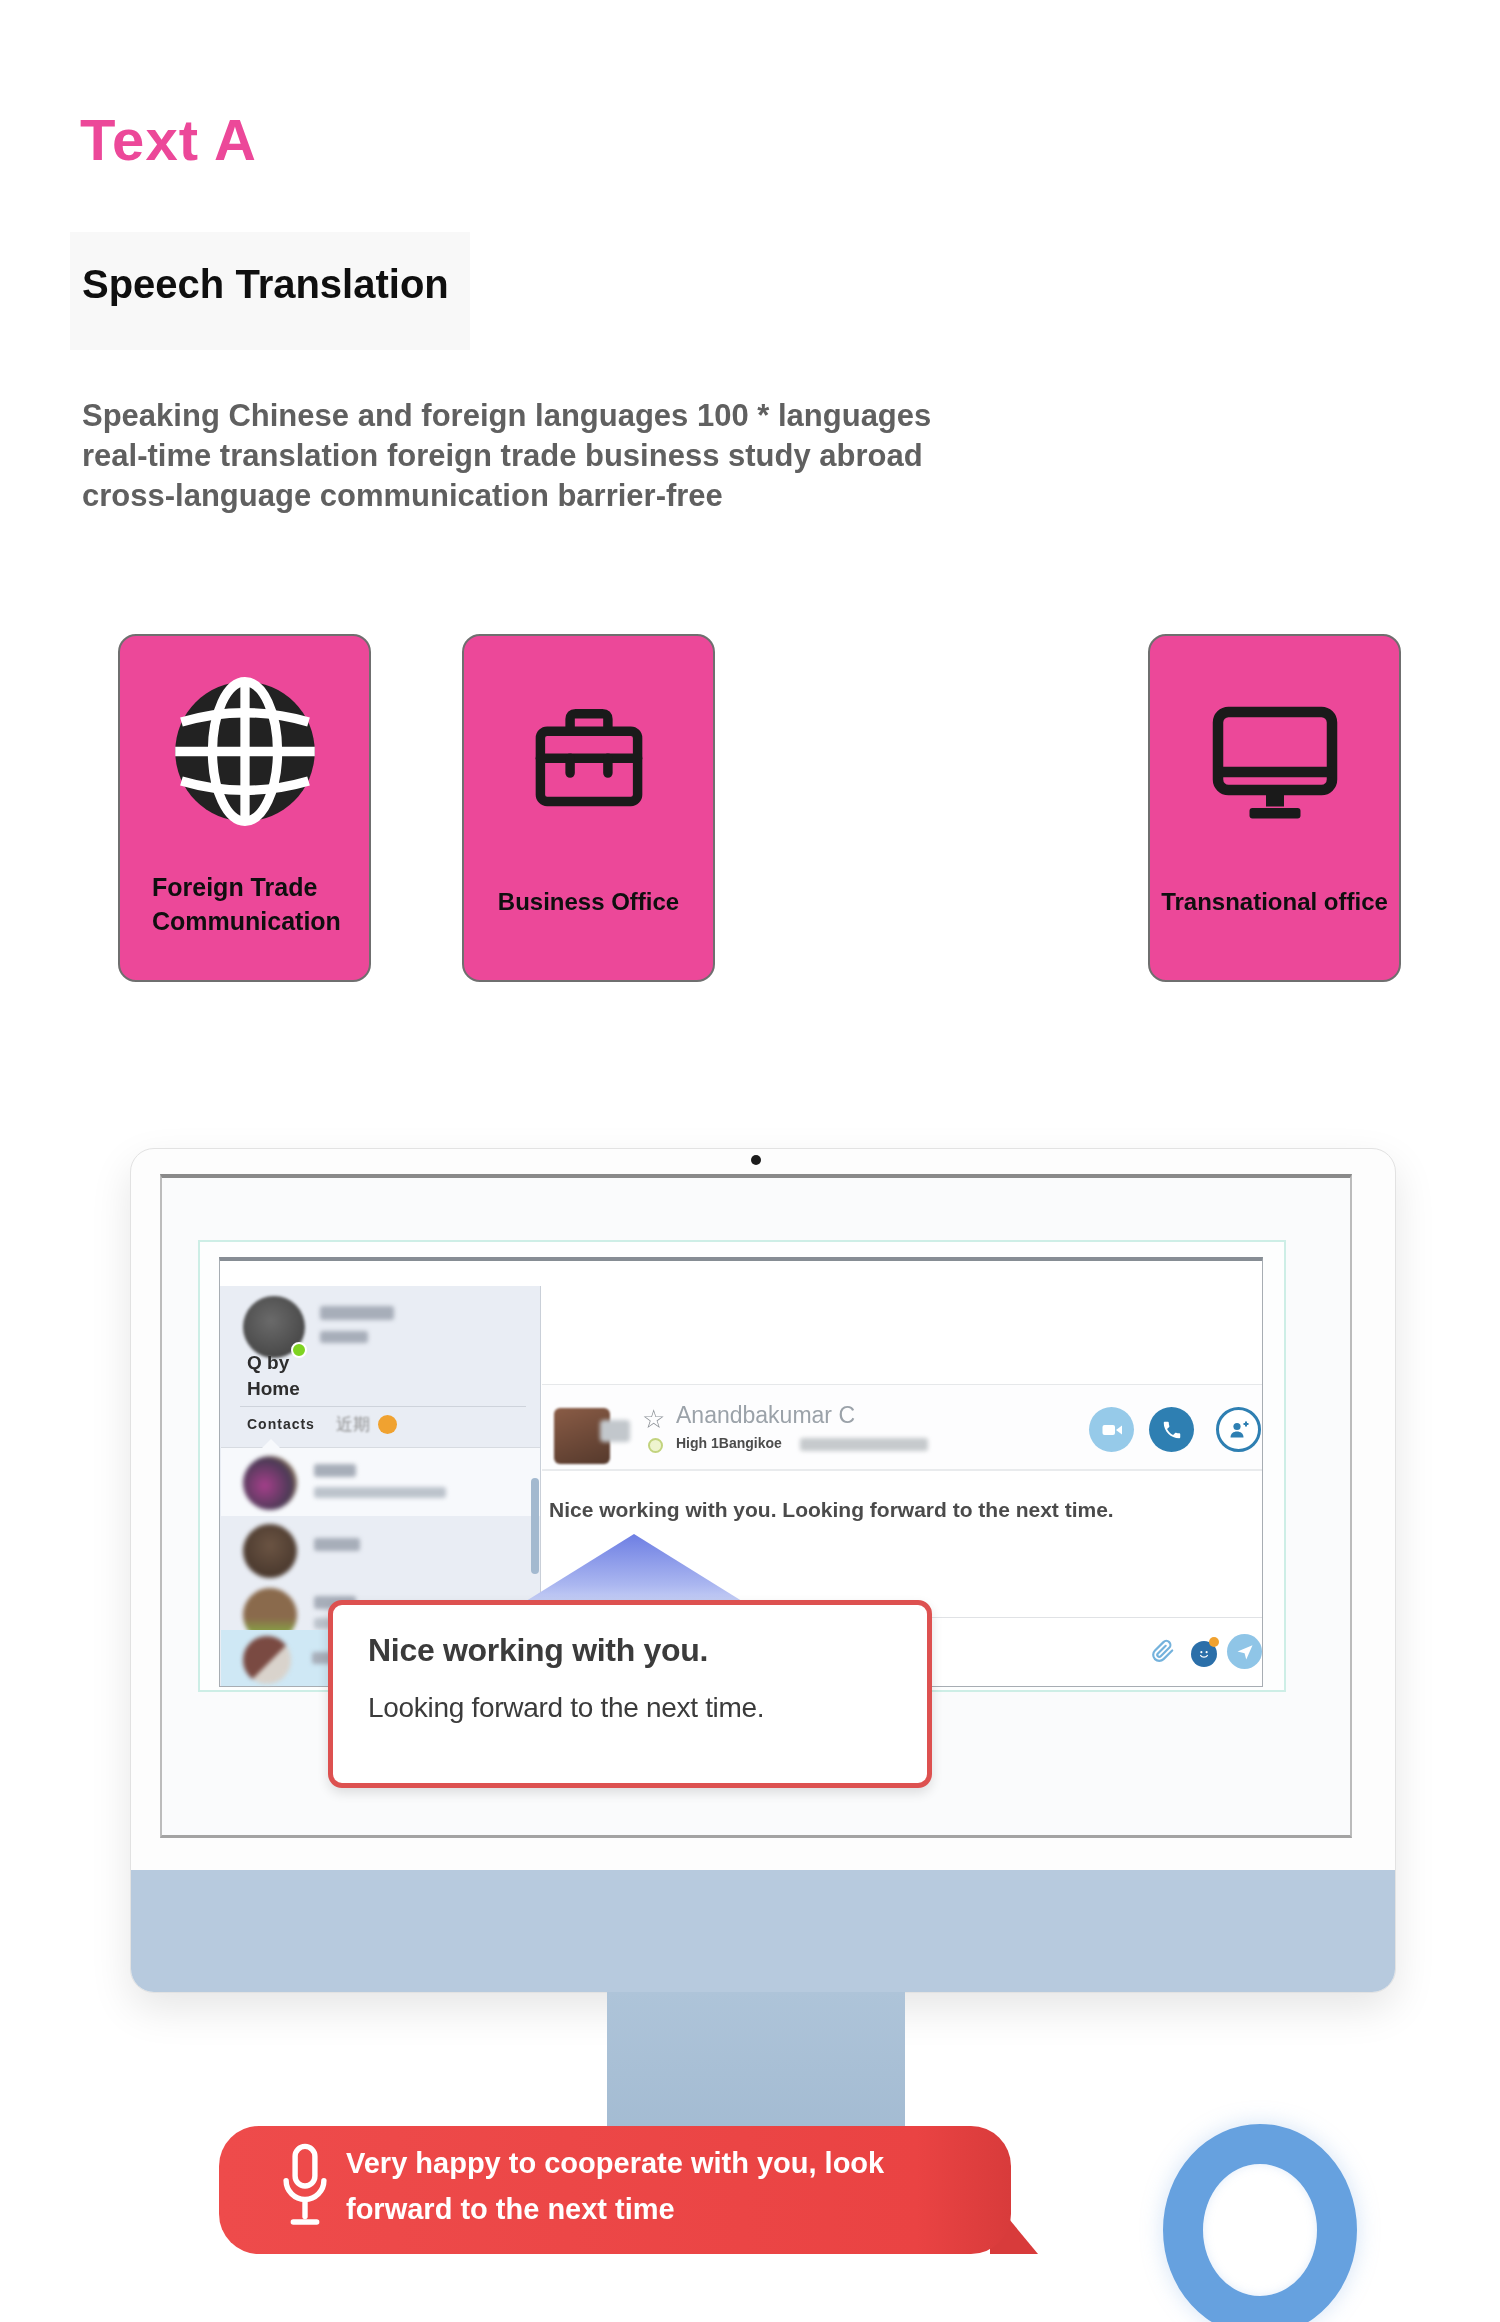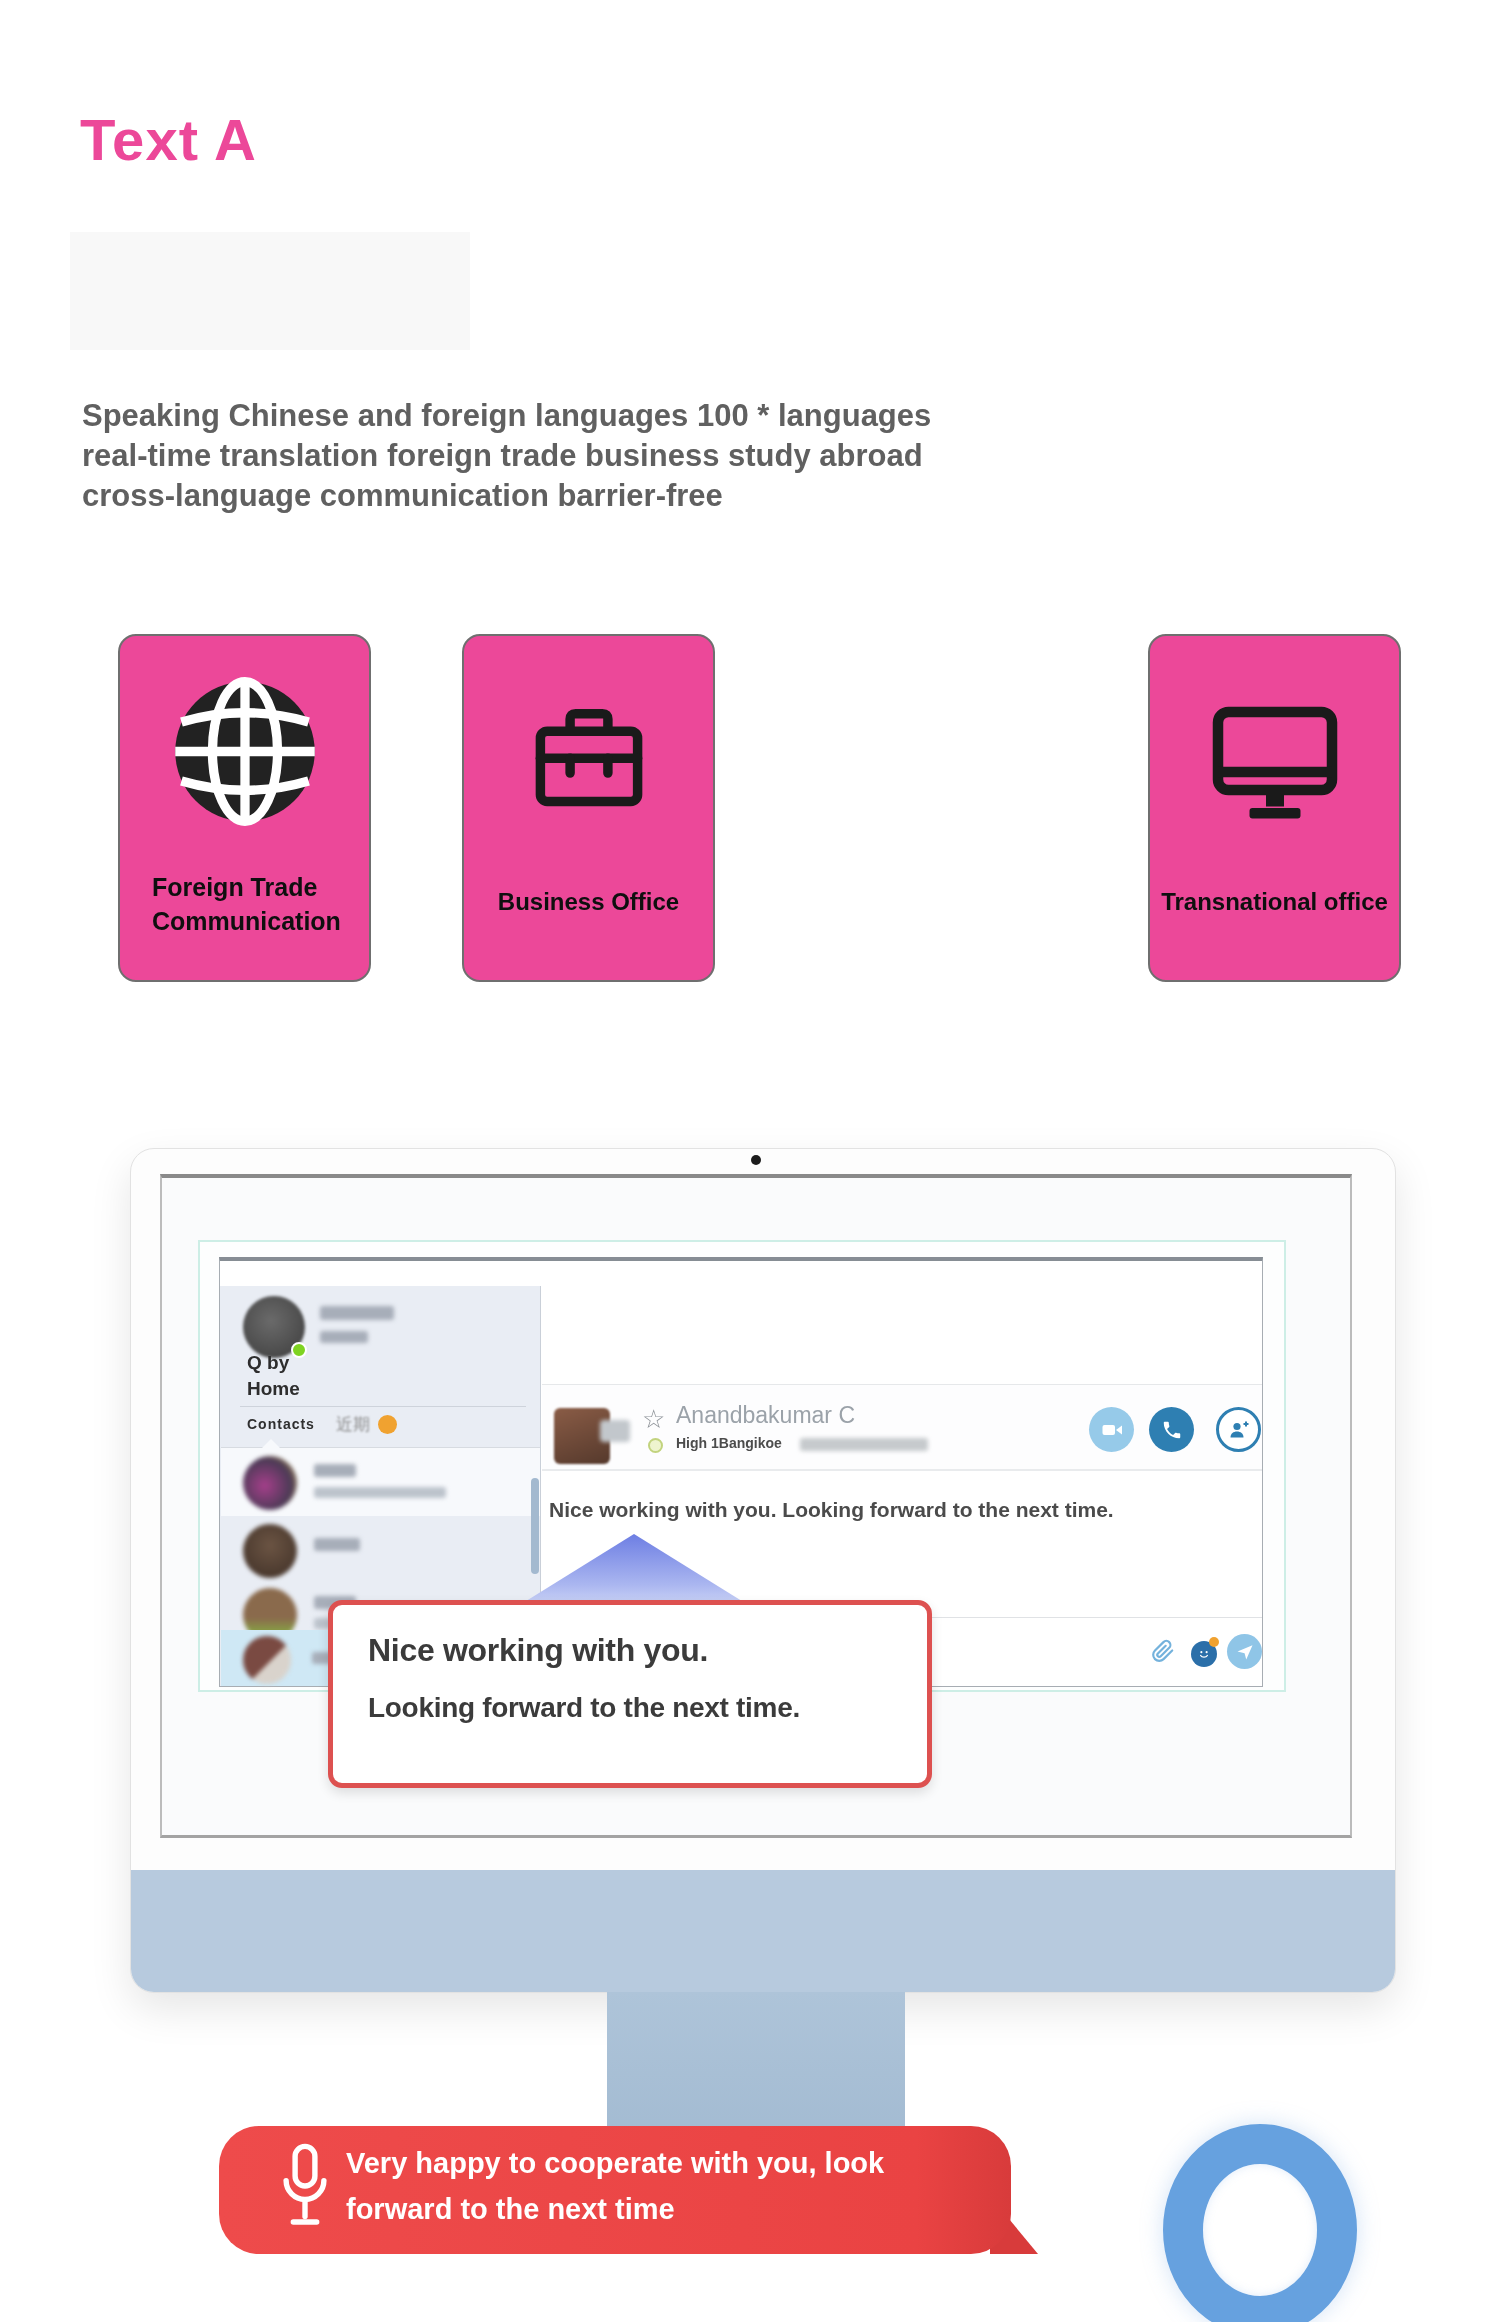--- a/index.html
+++ b/index.html
@@ -99,21 +99,21 @@
   .ic-emoji { left:1191px; top:1641px; width:26px; height:26px; border-radius:50%; background:#2b6fa9;
     display:flex; align-items:center; justify-content:center; }
   .ic-emoji-dot { left:1209px; top:1637px; width:10px; height:10px; border-radius:50%; background:#f0a230; }
   .ic-send { left:1227px; top:1634px; width:35px; height:35px; border-radius:50%; background:#8fc5e7;
     display:flex; align-items:center; justify-content:center; }
 
   
   .callout { left:328px; top:1600px; width:604px; height:188px; background:#ffffff;
     border:5px solid #dd5150; border-radius:14px; box-shadow:0 5px 12px rgba(0,0,0,0.12); z-index:20; }
   .callout-l1 { left:368px; top:1632px; font-size:32px; font-weight:bold; color:#3b3b3b; z-index:21; letter-spacing:-0.3px; }
-  .callout-l2 { left:368px; top:1692px; font-size:28px; font-weight:bold; color:#3b3b3b; z-index:21; letter-spacing:-0.3px; }
+  .callout-l2 { left:368px; top:1692px; font-size:28px; font-weight:normal; color:#3b3b3b; z-index:21; letter-spacing:-0.3px; }
 
   
   .stand { left:607px; top:1992px; width:298px; height:146px; background:linear-gradient(180deg,#aec4d9,#a3bbd2); z-index:5; }
   .speech-bubble { left:219px; top:2126px; width:792px; height:128px; border-radius:40px;
     background:linear-gradient(90deg, #ee4b4b 0%, #ea4343 88%, #d83b3b 100%); z-index:30; }
   .bubble-tail { left:990px; top:2196px; width:0; height:0; z-index:29;
     border-top:58px solid transparent; border-left:48px solid #d83b3b; }
   .mic { left:278px; top:2142px; z-index:31; }
   .bubble-l1 { left:346px; top:2147px; font-size:29px; font-weight:bold; color:#ffffff; z-index:31; white-space:nowrap; }
   .bubble-l2 { left:346px; top:2193px; font-size:29px; font-weight:bold; color:#ffffff; z-index:31; white-space:nowrap; }
@@ -121,20 +121,21 @@
     border-radius:97px / 106px; background:#fff; z-index:10;
     box-shadow:0 0 22px rgba(130,175,230,0.35), inset 0 0 10px rgba(130,175,230,0.25); }
 </style>
 </head>
 <body>
 
 <div id="root">
 
   <div class="abs title-panel"></div>
   <div class="abs text-a">Text A</div>
+  <div class="abs main-title">Speech Translation</div>
   <div class="abs desc">
     <div>Speaking Chinese and foreign languages 100 * languages</div>
     <div>real-time translation foreign trade business study abroad</div>
     <div>cross-language communication barrier-free</div>
   </div>
 
   <div class="abs card card-1">
     <div class="card-icon">
       <svg viewBox="0 0 100 100" width="155" height="155">
         <circle cx="50" cy="50" r="45" fill="#222"></circle>

